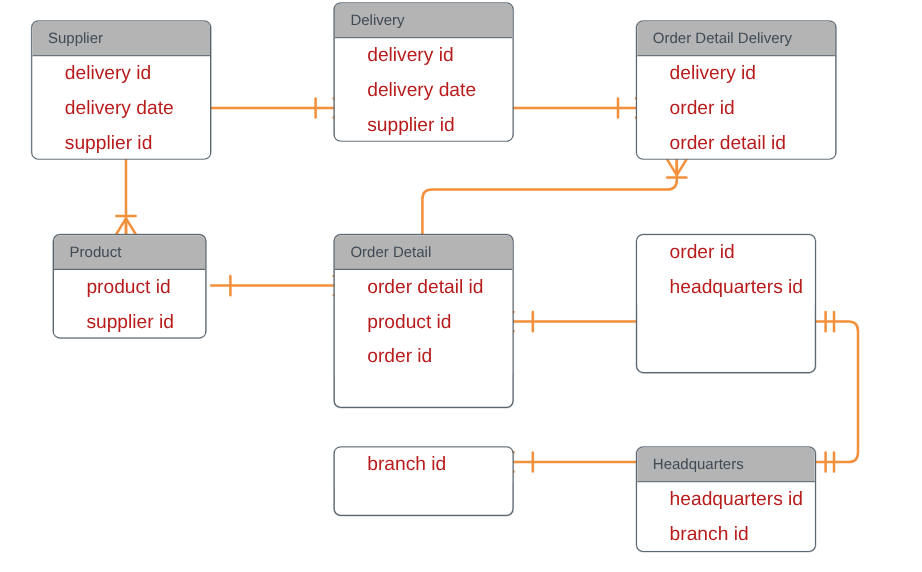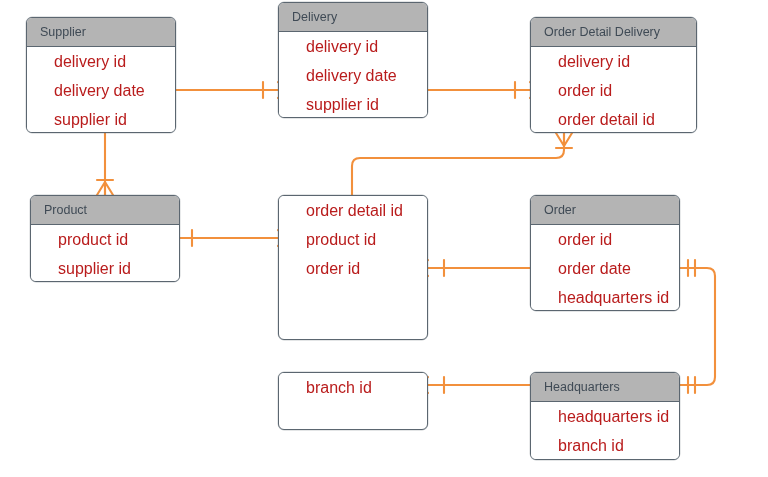--- a/index.html
+++ b/index.html
@@ -123,39 +123,38 @@
         </div>
       </div>
       <div class="entity" style="left: 530px; top: 17px; width: 167px; height: 116px;">
         <div class="entity-header">Order Detail Delivery</div>
         <div class="entity-body">
           <div class="attr">delivery id</div>
           <div class="attr">order id</div>
           <div class="attr">order detail id</div>
         </div>
       </div>
-      <div class="entity" style="left: 30px; top: 195px; width: 150px; height: 87px;">
+      <div class="entity" style="left: 44px; top: 195px; width: 128px; height: 87px;">
         <div class="entity-header">Product</div>
         <div class="entity-body">
           <div class="attr">product id</div>
           <div class="attr">supplier id</div>
         </div>
       </div>
       <div class="entity" style="left: 278px; top: 195px; width: 150px; height: 145px;">
+        <div class="entity-header">Order Detail</div>
         <div class="entity-body">
           <div class="attr">order detail id</div>
           <div class="attr">product id</div>
           <div class="attr">order id</div>
         </div>
       </div>
       <div class="entity" style="left: 530px; top: 195px; width: 150px; height: 116px;">
-        <div class="entity-header">Order</div>
         <div class="entity-body">
           <div class="attr">order id</div>
-          <div class="attr">order date</div>
           <div class="attr">headquarters id</div>
         </div>
       </div>
       <div class="entity" style="left: 278px; top: 372px; width: 150px; height: 58px;">
         <div class="entity-body">
           <div class="attr">branch id</div>
         </div>
       </div>
       <div class="entity" style="left: 530px; top: 372px; width: 150px; height: 88px;">
         <div class="entity-header">Headquarters</div>

